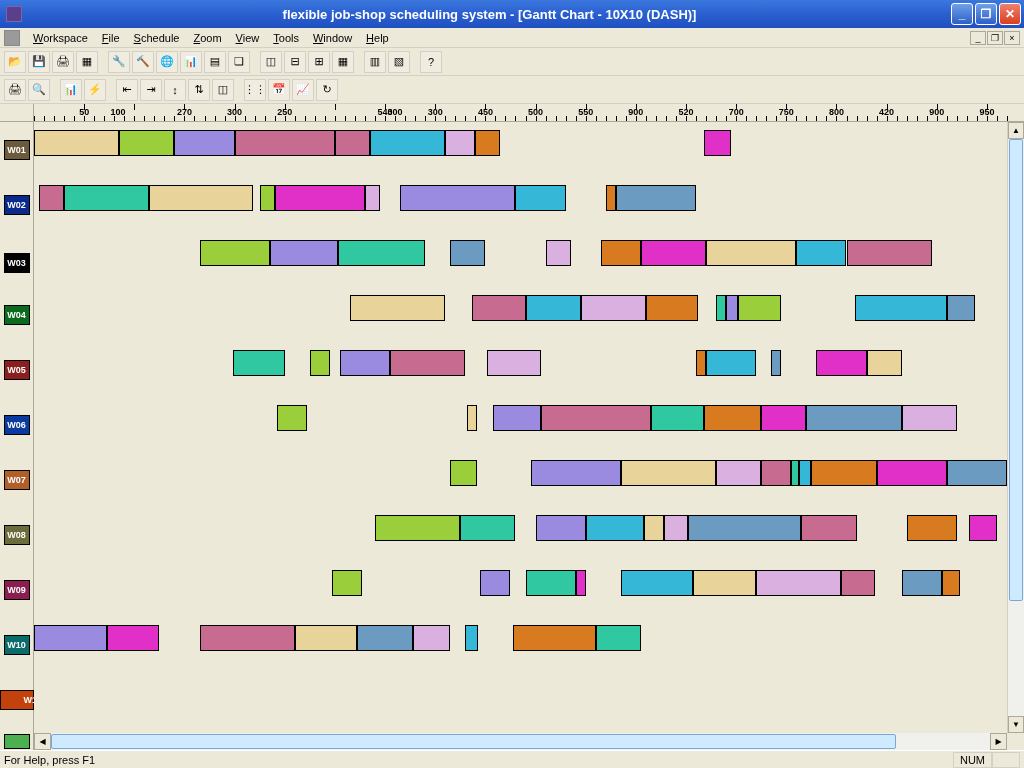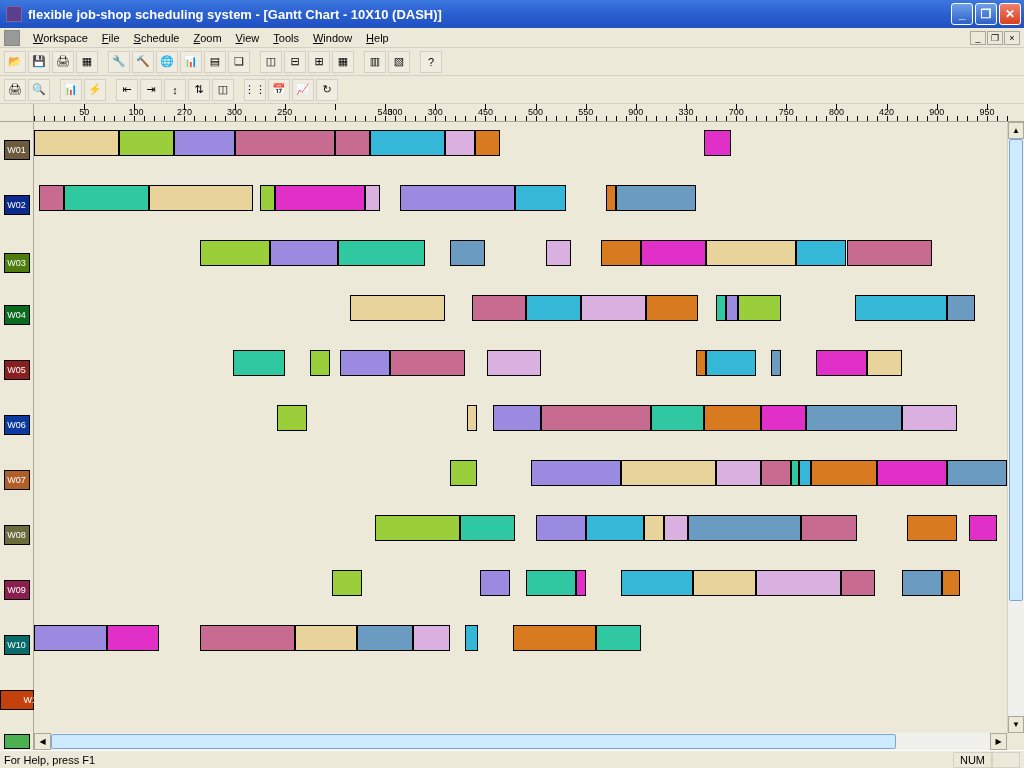--- a/index.html
+++ b/index.html
@@ -1,21 +1,21 @@
 <!DOCTYPE html>
 <html><head>
 <meta charset="utf-8">
 <style>
   * { box-sizing: border-box; margin: 0; padding: 0; }
   body { font-family: Tahoma, Arial, sans-serif; font-size: 11px; background: #ece9d8; width: 1024px; height: 768px; overflow: hidden; }
 
   
   .titlebar { height: 28px; background: linear-gradient(to bottom, #3b77dd 0%, #2a5fd0 50%, #1f50c0 100%); display: flex; align-items: center; color: white; font-weight: bold; font-size: 13px; padding: 0 3px 0 6px; }
   .titlebar .app-icon { width: 16px; height: 16px; background:#5a3f8f; margin-right: 6px; border:1px solid #fff3; }
-  .titlebar .title { flex: 1; }
+  .titlebar .title { flex: 1; text-align: center; }
   .winbtns { display: flex; gap: 2px; }
   .winbtn { width: 22px; height: 22px; border: 1px solid #fff; border-radius: 3px; display:flex; align-items:center; justify-content:center; font-size:12px; font-weight:bold; color:white; }
   .winbtn.min, .winbtn.max { background: linear-gradient(#6fa0e8,#2d5fc8); }
   .winbtn.close { background: linear-gradient(#f08070,#d84020); }
 
   
   .menubar { height: 20px; background: #ece9d8; display: flex; align-items: center; padding: 0 4px; border-bottom: 1px solid #d4d0c8; }
   .menubar .mdi-icon { width:16px; height:16px; background:#9a9a9a; margin-right:6px; border:1px solid #888; }
   .menu-item { padding: 2px 7px; cursor: default; }
   .menu-item .ul { text-decoration: underline; }
@@ -26,27 +26,27 @@
   .toolbar { height: 28px; background: #ece9d8; display: flex; align-items: center; padding: 0 4px; border-bottom: 1px solid #d4d0c8; gap:2px;}
   .tb-btn { width: 22px; height: 22px; border: 1px solid #d4d0c8; background: #f0ede0; display:flex; align-items:center; justify-content:center; font-size:11px; }
   .tb-sep { width: 6px; }
 
   
   .ruler-row { height: 18px; display:flex; background:#ece9d8; border-bottom:1px solid #aca899;}
   .ruler-gutter { width: 34px; border-right:1px solid #aca899;}
   .ruler { flex:1; position:relative; font-size:9px; overflow:hidden;}
   .tick-major { position:absolute; top:0; width:1px; height:6px; background:#000;}
   .tick-minor { position:absolute; top:12px; width:1px; height:6px; background:#000;}
-  .tick-label { position:absolute; top:3px; transform:translateX(-50%); }
+  .tick-label { position:absolute; top:3px; transform:translateX(-50%);font-weight:bold; }
 
   
   .chart-area { display:flex; height: calc(768px - 28px - 20px - 28px - 28px - 18px - 18px - 17px); background:#ece9d8; }
   .row-headers { width:34px; background:#ece9d8; border-right:1px solid #aca899; display:flex; flex-direction:column;}
   .row-header { height:55px; display:flex; align-items:center; justify-content:center; }
-  .rh-badge { width:26px; height:20px; border:1px solid #000; color:#fff; font-size:9px; font-weight:normal; display:flex; align-items:center; justify-content:center;}
+  .rh-badge { width:26px; height:20px; border:1px solid #000; color:#fff; font-size:9px; font-weight:bold; display:flex; align-items:center; justify-content:center;}
   .chart-body { flex:1; position:relative; overflow:hidden; background:#ece9d8;}
   .gantt-row { position:absolute; left:0; right:0; height:26px; }
   .bar { position:absolute; top:0; height:26px; border:1px solid #000;}
 
   
   .vscroll { width:17px; background:#ece9d8; border-left:1px solid #d4d0c8; display:flex; flex-direction:column;}
   .sbbtn { height:17px; background:#ece9d8; border:1px solid #aca899; font-size:8px; display:flex; align-items:center; justify-content:center;}
   .vtrack { flex:1; background:#f0f0ec; position:relative;}
   .vthumb { position:absolute; left:1px; right:1px; top:0; height:80%; background:#cdeaff; border:1px solid #7aa7d8; border-radius:2px;}
 
@@ -145,21 +145,21 @@
       <div class="tick-minor" style="left: 30.0928px;"></div>
       <div class="tick-minor" style="left: 40.1237px;"></div>
       <div class="tick-major" style="left: 50.1546px;"></div>
       <div class="tick-label" style="left: 50.1546px;">50</div>
       <div class="tick-minor" style="left: 50.1546px;"></div>
       <div class="tick-minor" style="left: 60.1856px;"></div>
       <div class="tick-minor" style="left: 70.2165px;"></div>
       <div class="tick-minor" style="left: 80.2474px;"></div>
       <div class="tick-minor" style="left: 90.2784px;"></div>
       <div class="tick-major" style="left: 100.309px;"></div>
-      <div class="tick-label" style="left: 102px;">100</div>
+      <div class="tick-label" style="left: 84px;">100</div>
       <div class="tick-minor" style="left: 100.309px;"></div>
       <div class="tick-minor" style="left: 110.34px;"></div>
       <div class="tick-minor" style="left: 120.371px;"></div>
       <div class="tick-minor" style="left: 130.402px;"></div>
       <div class="tick-minor" style="left: 140.433px;"></div>
       <div class="tick-major" style="left: 150.464px;"></div>
       <div class="tick-label" style="left: 150.464px;">270</div>
       <div class="tick-minor" style="left: 150.464px;"></div>
       <div class="tick-minor" style="left: 160.495px;"></div>
       <div class="tick-minor" style="left: 170.526px;"></div>
@@ -222,21 +222,21 @@
       <div class="tick-minor" style="left: 581.794px;"></div>
       <div class="tick-minor" style="left: 591.825px;"></div>
       <div class="tick-major" style="left: 601.856px;"></div>
       <div class="tick-label" style="left: 601.856px;">900</div>
       <div class="tick-minor" style="left: 601.856px;"></div>
       <div class="tick-minor" style="left: 611.887px;"></div>
       <div class="tick-minor" style="left: 621.918px;"></div>
       <div class="tick-minor" style="left: 631.948px;"></div>
       <div class="tick-minor" style="left: 641.979px;"></div>
       <div class="tick-major" style="left: 652.01px;"></div>
-      <div class="tick-label" style="left: 652.01px;">330</div>
+      <div class="tick-label" style="left: 652.01px;">520</div>
       <div class="tick-minor" style="left: 652.01px;"></div>
       <div class="tick-minor" style="left: 662.041px;"></div>
       <div class="tick-minor" style="left: 672.072px;"></div>
       <div class="tick-minor" style="left: 682.103px;"></div>
       <div class="tick-minor" style="left: 692.134px;"></div>
       <div class="tick-major" style="left: 702.165px;"></div>
       <div class="tick-label" style="left: 702.165px;">700</div>
       <div class="tick-minor" style="left: 702.165px;"></div>
       <div class="tick-minor" style="left: 712.196px;"></div>
       <div class="tick-minor" style="left: 722.227px;"></div>
@@ -280,21 +280,21 @@
 
 <div class="chart-area">
   <div class="row-headers" id="row-headers">
       <div class="row-header">
         <div class="rh-badge" style="background: rgb(107, 90, 60);">W01</div>
       </div>
       <div class="row-header">
         <div class="rh-badge" style="background: rgb(10, 42, 140);">W02</div>
       </div>
       <div class="row-header">
-        <div class="rh-badge" style="background: #4d7c0f; margin-top: 6px;">W03</div>
+        <div class="rh-badge" style="background: #000000; margin-top: 6px;">W03</div>
       </div>
       <div class="row-header">
         <div class="rh-badge" style="background: rgb(10, 107, 31);">W04</div>
       </div>
       <div class="row-header">
         <div class="rh-badge" style="background: rgb(138, 31, 31);">W05</div>
       </div>
       <div class="row-header">
         <div class="rh-badge" style="background: rgb(10, 58, 160);">W06</div>
       </div>

